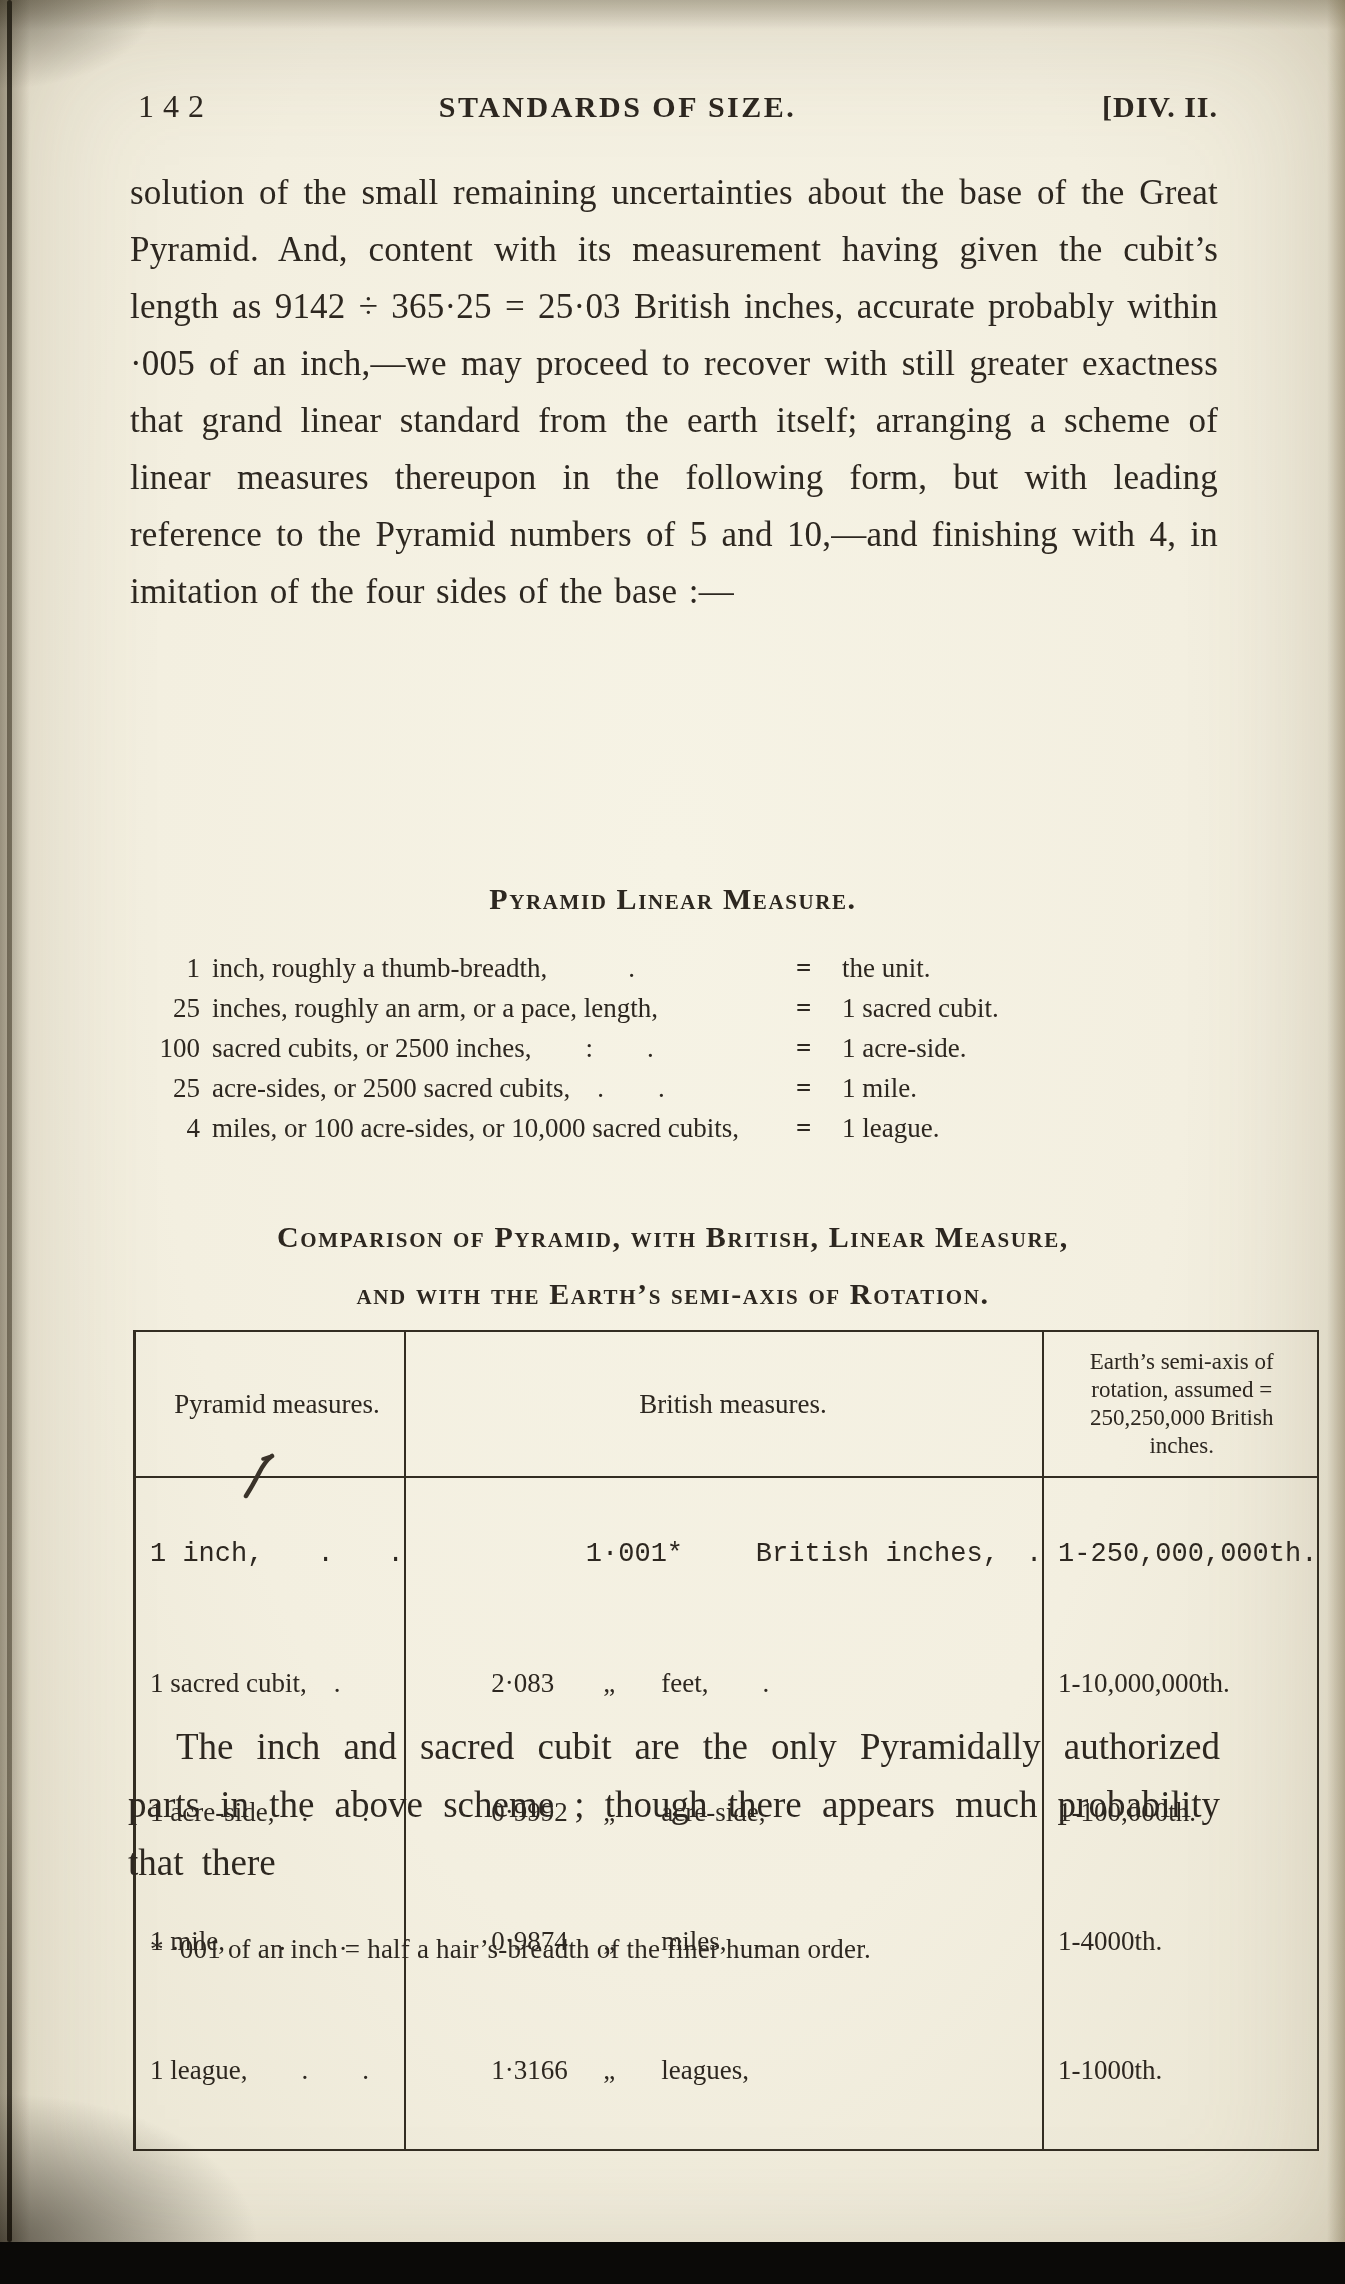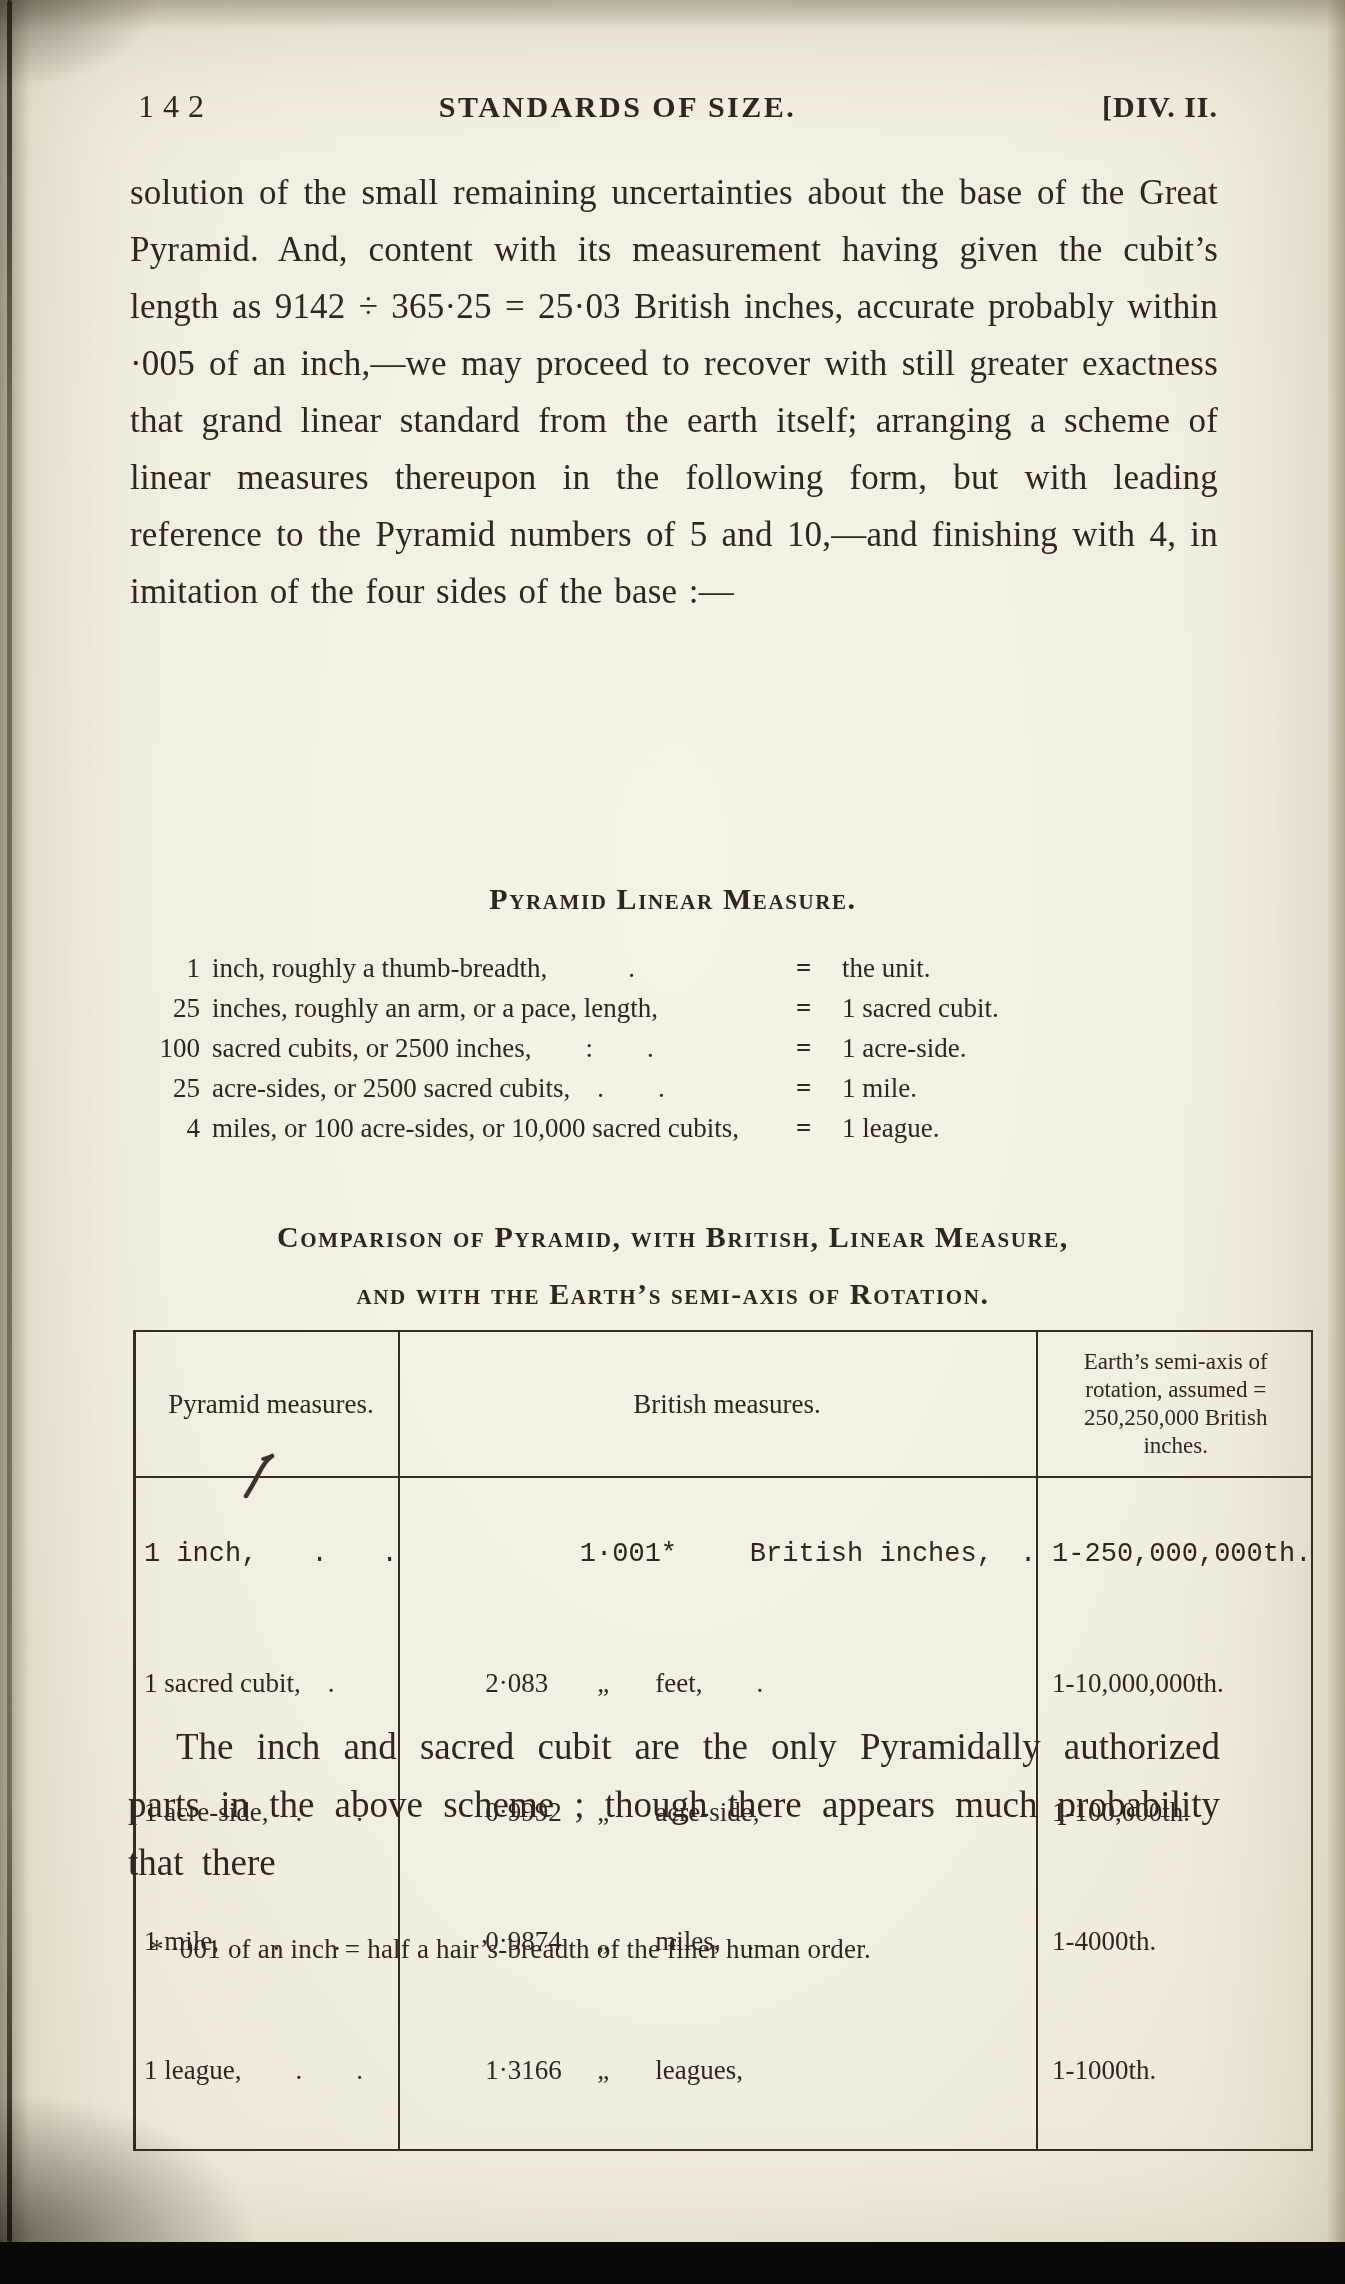--- a/index.html
+++ b/index.html
@@ -63,21 +63,21 @@
     border-collapse:collapse; font-size:27px; color:#2d2720; }
   .comparison-table th, .comparison-table td { border:0; vertical-align:middle; }
   .comparison-table { border:2px solid #332d22; border-left-width:3px; }
   .comparison-table thead th { border-bottom:2px solid #332d22; height:146px; font-weight:400; text-align:center; }
   .col-british, .col-earth { border-left:2px solid #332d22 !important; }
   .th-main { font-size:27px; }
   .th-earth { font-size:23px; line-height:28px; padding:0 12px; }
   .comparison-table tbody td { line-height:43px; white-space:pre; }
   .comparison-table tbody tr:first-child td { padding-top:12px;font-family:Liberation Mono, monospace; }
   .comparison-table tbody tr:last-child td { padding-bottom:14px; }
-  .cell-pyramid { width:322px; padding-left:8px; }
+  .cell-pyramid { width:322px; padding-left:14px; }
   .cell-british { width:392px; padding-left:18px; }
   .cell-earth { padding-left:14px; }
   .bval { display:inline-block; width:112px; }
   .bditto { display:inline-block; width:58px; }
 
   .pen-mark { position:absolute; left:238px; top:1452px; width:40px; height:48px; }
 
   
   .closing-paragraph { position:absolute; top:1718px; left:128px; width:1092px;
     font-size:37px; line-height:58px; text-align:justify; word-spacing:9px; text-indent:48px; }

